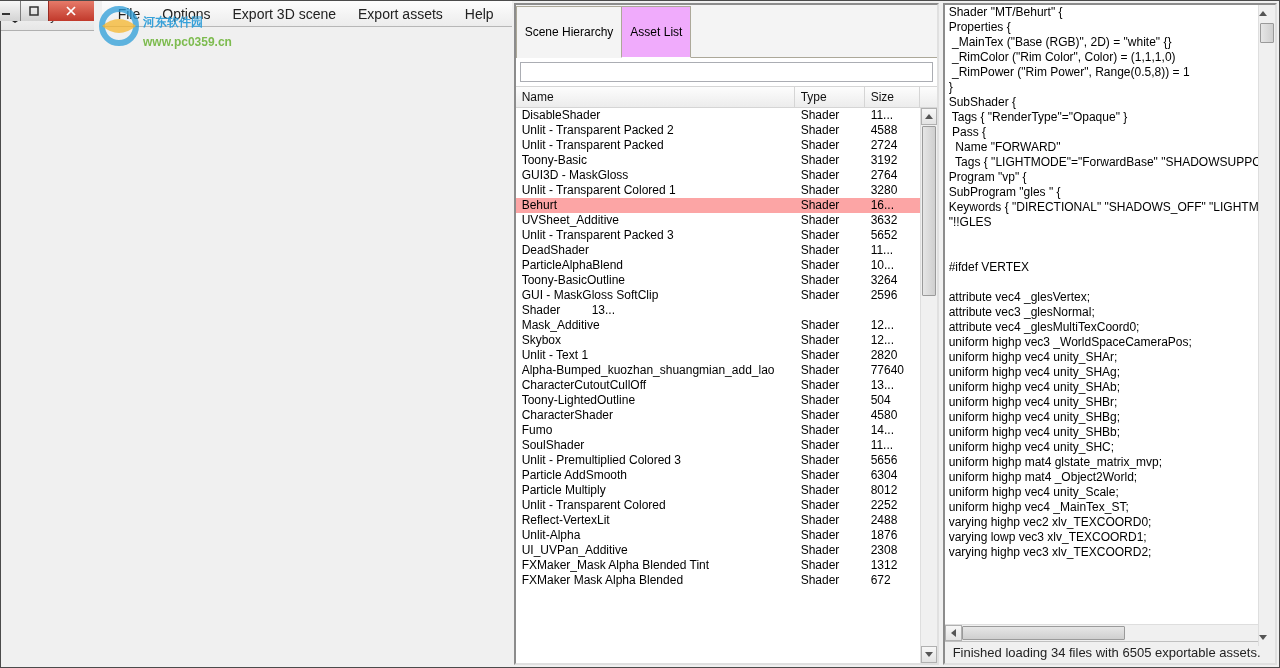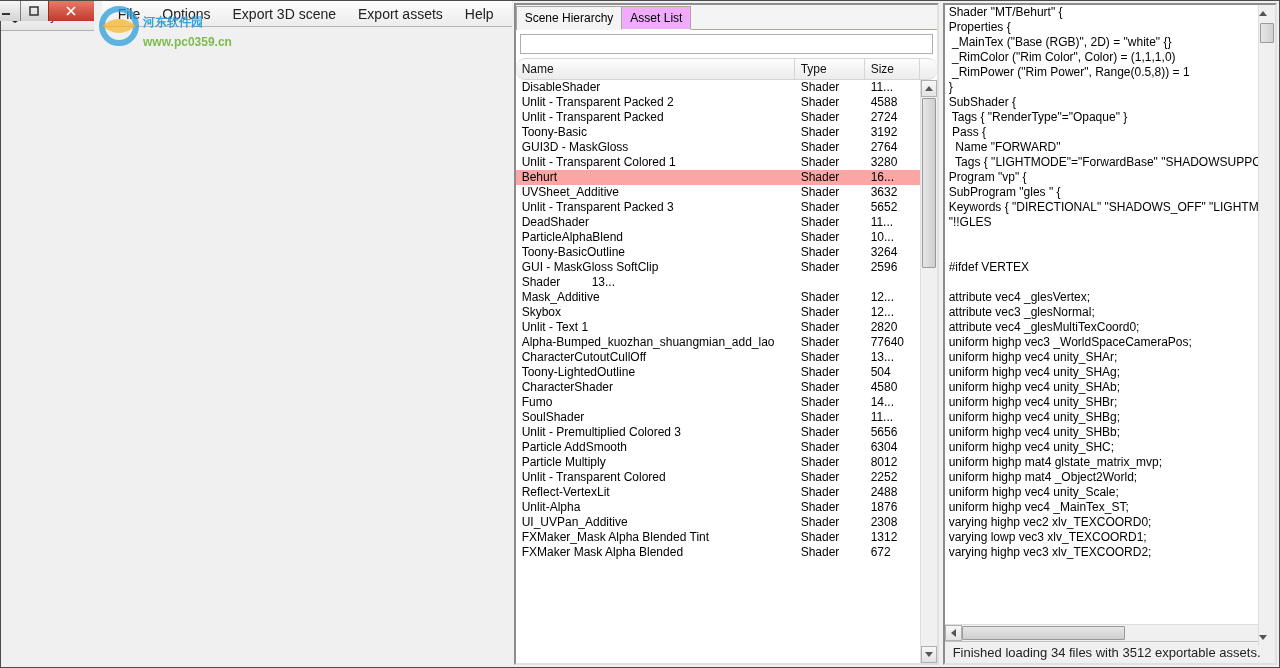--- a/index.html
+++ b/index.html
@@ -17,26 +17,26 @@
 
 .menubar { height: 26px; background: linear-gradient(#fdfdfd,#ececec); border-bottom: 1px solid #b7b7b7; display: flex; align-items: center; padding: 0 6px; position: relative; font-size: 14px; margin-left: 8px; }
 .menubar .item { padding: 3px 10px; margin-right: 2px; color: #222; cursor: default; font-size: 14px; }
 
 .watermark { position: absolute; left: -5px; top: 3px; pointer-events: none; opacity: .93; }
 
 .body { flex: 1; display: flex; min-height: 0; padding: 2px; gap: 4px; }
 
 .leftpanel { width: 425px; display: flex; flex-direction: column; border: 2px inset #e0e0e0; background: #fff; }
 .tabs { display: flex; background: #f4f4f4; border-bottom: 1px solid #aca899; }
-.tab { padding: 4px 8px; border: 1px solid #aca899; border-bottom: none; background: #f4f4f4; margin-right: -1px; cursor: default; position: relative; top: 1px; }
+.tab { padding: 18px 8px; border: 1px solid #aca899; border-bottom: none; background: #f4f4f4; margin-right: -1px; cursor: default; position: relative; top: 1px; }
 .tab.active { background: #f0abfc; border-bottom: 1px solid #fff; }
 .filterbox { padding: 4px; }
 .filterbox input { width: 100%; height: 20px; border: 1px solid #abadb3; padding: 0 3px; font-size: 12px; }
 
-.tablehead { display: flex; background: linear-gradient(#fdfdfd,#ececec); border-top: 1px solid #d5d5d5; border-bottom: 1px solid #d5d5d5; border-radius: 9px; }
+.tablehead { display: flex; background: linear-gradient(#fdfdfd,#ececec); border-top: 1px solid #d5d5d5; border-bottom: 1px solid #d5d5d5; }
 .tablehead div { padding: 3px 6px; border-right: 1px solid #d5d5d5; font-size: 12px; color: #111; }
 .col-name { flex: 1; }
 .col-type { width: 70px; }
 .col-size { width: 55px; }
 .col-scroll { width: 17px; border-right: none !important; }
 
 .tablebody { flex: 1; overflow-y: hidden; position: relative; }
 .tablerows { position: absolute; inset: 0 17px 0 0; overflow: hidden; }
 .row { display: flex; height: 15px; line-height: 15px; font-size: 12px; color: #000; white-space: nowrap; }
 .row > div { padding: 0 6px; overflow: hidden; }
@@ -352,17 +352,17 @@
         <div class="btn">
             <span class="arrow left"></span>
           </div>
         <div class="track">
             <div class="thumb"></div>
           </div>
         <div class="btn">
             <span class="arrow right"></span>
           </div>
       </div>
-      <div class="statusbar">Finished loading 34 files with 3512 exportable assets.</div>
+      <div class="statusbar">Finished loading 34 files with 6505 exportable assets.</div>
     </div>
 
   </div>
 </div>
 
 </body></html>

